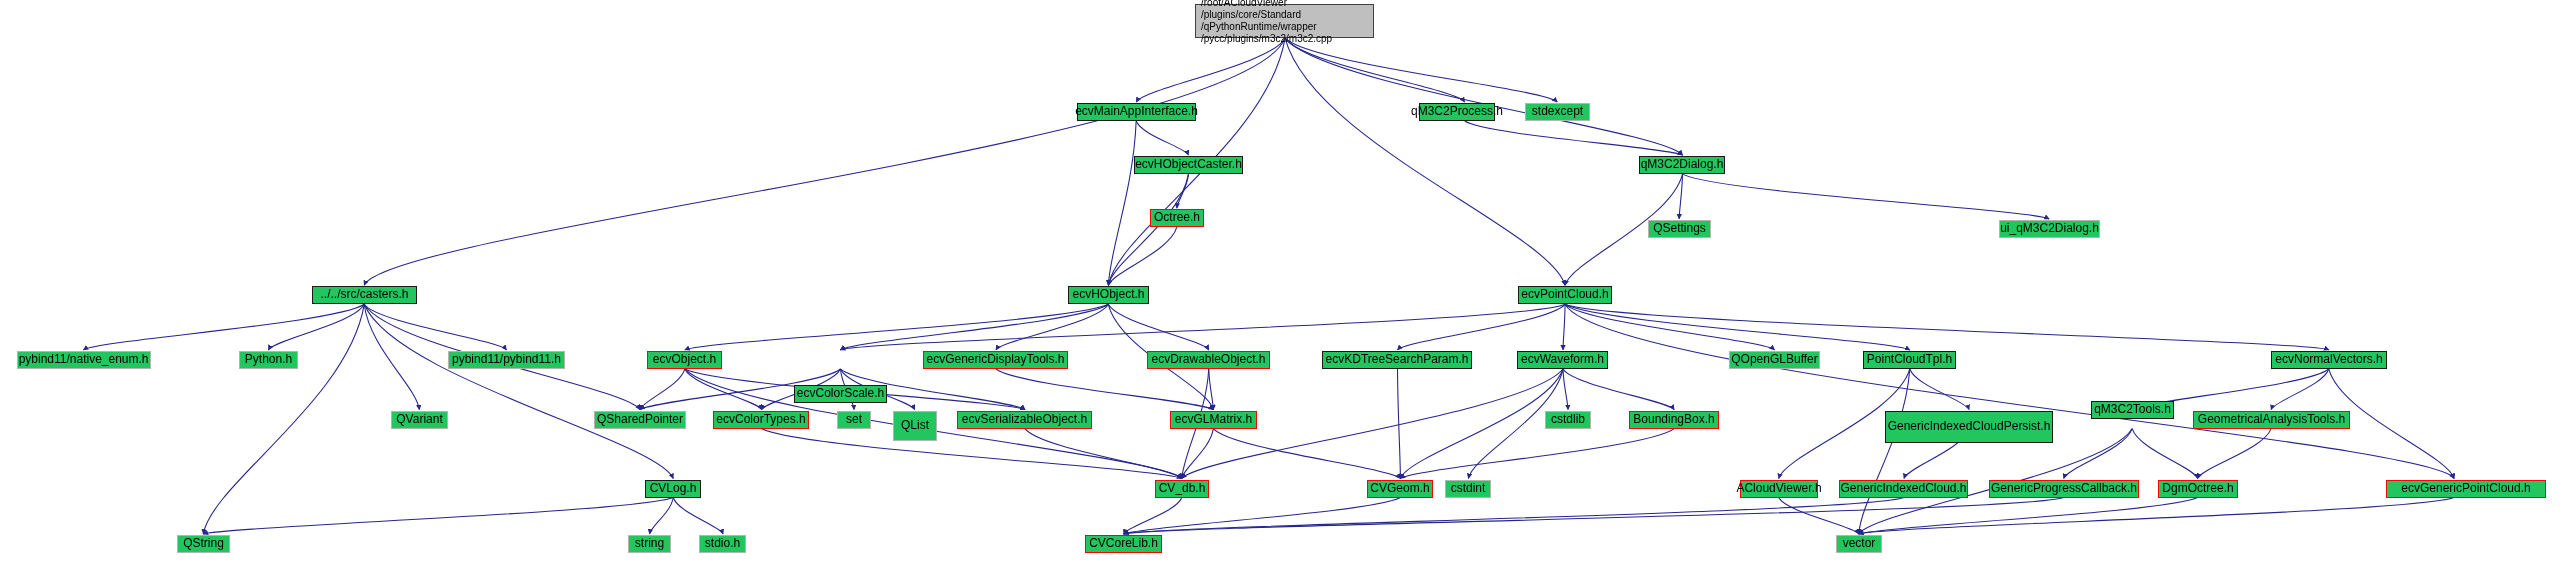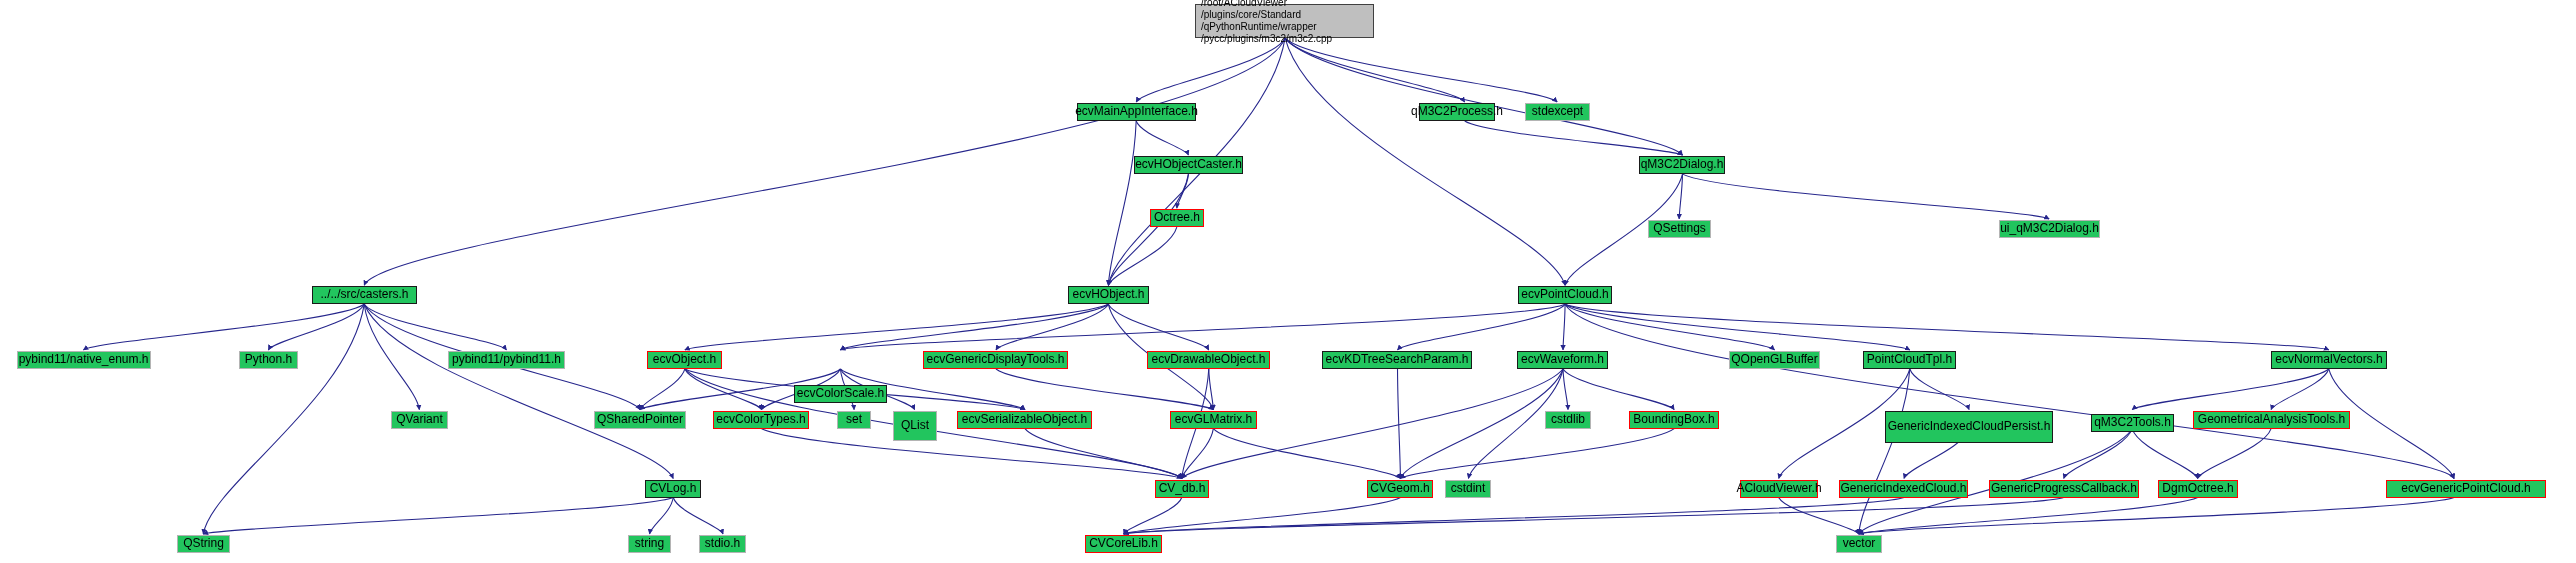--- a/index.html
+++ b/index.html
@@ -183,21 +183,21 @@
       <div class="node greyborder" style="left: 391px; top: 411px; width: 57px; height: 18px;">QVariant</div>
       <div class="node greyborder" style="left: 594px; top: 411px; width: 92px; height: 18px;">QSharedPointer</div>
       <div class="node redborder" style="left: 713px; top: 411px; width: 96px; height: 18px;">ecvColorTypes.h</div>
       <div class="node greyborder" style="left: 837px; top: 411px; width: 34px; height: 18px;">set</div>
       <div class="node greyborder" style="left: 893px; top: 411px; width: 44px; height: 30px;">QList</div>
       <div class="node redborder" style="left: 957px; top: 411px; width: 135px; height: 18px;">ecvSerializableObject.h</div>
       <div class="node redborder" style="left: 1170px; top: 411px; width: 87px; height: 18px;">ecvGLMatrix.h</div>
       <div class="node greyborder" style="left: 1545px; top: 411px; width: 46px; height: 18px;">cstdlib</div>
       <div class="node redborder" style="left: 1629px; top: 411px; width: 90px; height: 18px;">BoundingBox.h</div>
       <div class="node darkborder" style="left: 1885px; top: 411px; width: 168px; height: 32px;">GenericIndexedCloudPersist.h</div>
-      <div class="node darkborder" style="left: 2091px; top: 414px; width: 83px; height: 18px;">qM3C2Tools.h</div>
+      <div class="node darkborder" style="left: 2091px; top: 401px; width: 83px; height: 18px;">qM3C2Tools.h</div>
       <div class="node redborder" style="left: 2193px; top: 411px; width: 157px; height: 18px;">GeometricalAnalysisTools.h</div>
       <div class="node darkborder" style="left: 645px; top: 480px; width: 56px; height: 18px;">CVLog.h</div>
       <div class="node redborder" style="left: 1155px; top: 480px; width: 54px; height: 18px;">CV_db.h</div>
       <div class="node redborder" style="left: 1367px; top: 480px; width: 66px; height: 18px;">CVGeom.h</div>
       <div class="node greyborder" style="left: 1445px; top: 480px; width: 46px; height: 18px;">cstdint</div>
       <div class="node redborder" style="left: 1740px; top: 480px; width: 78px; height: 18px;">ACloudViewer.h</div>
       <div class="node redborder" style="left: 1839px; top: 480px; width: 129px; height: 18px;">GenericIndexedCloud.h</div>
       <div class="node redborder" style="left: 1989px; top: 480px; width: 150px; height: 18px;">GenericProgressCallback.h</div>
       <div class="node redborder" style="left: 2158px; top: 480px; width: 80px; height: 18px;">DgmOctree.h</div>
       <div class="node redborder" style="left: 2386px; top: 480px; width: 160px; height: 18px;">ecvGenericPointCloud.h</div>

